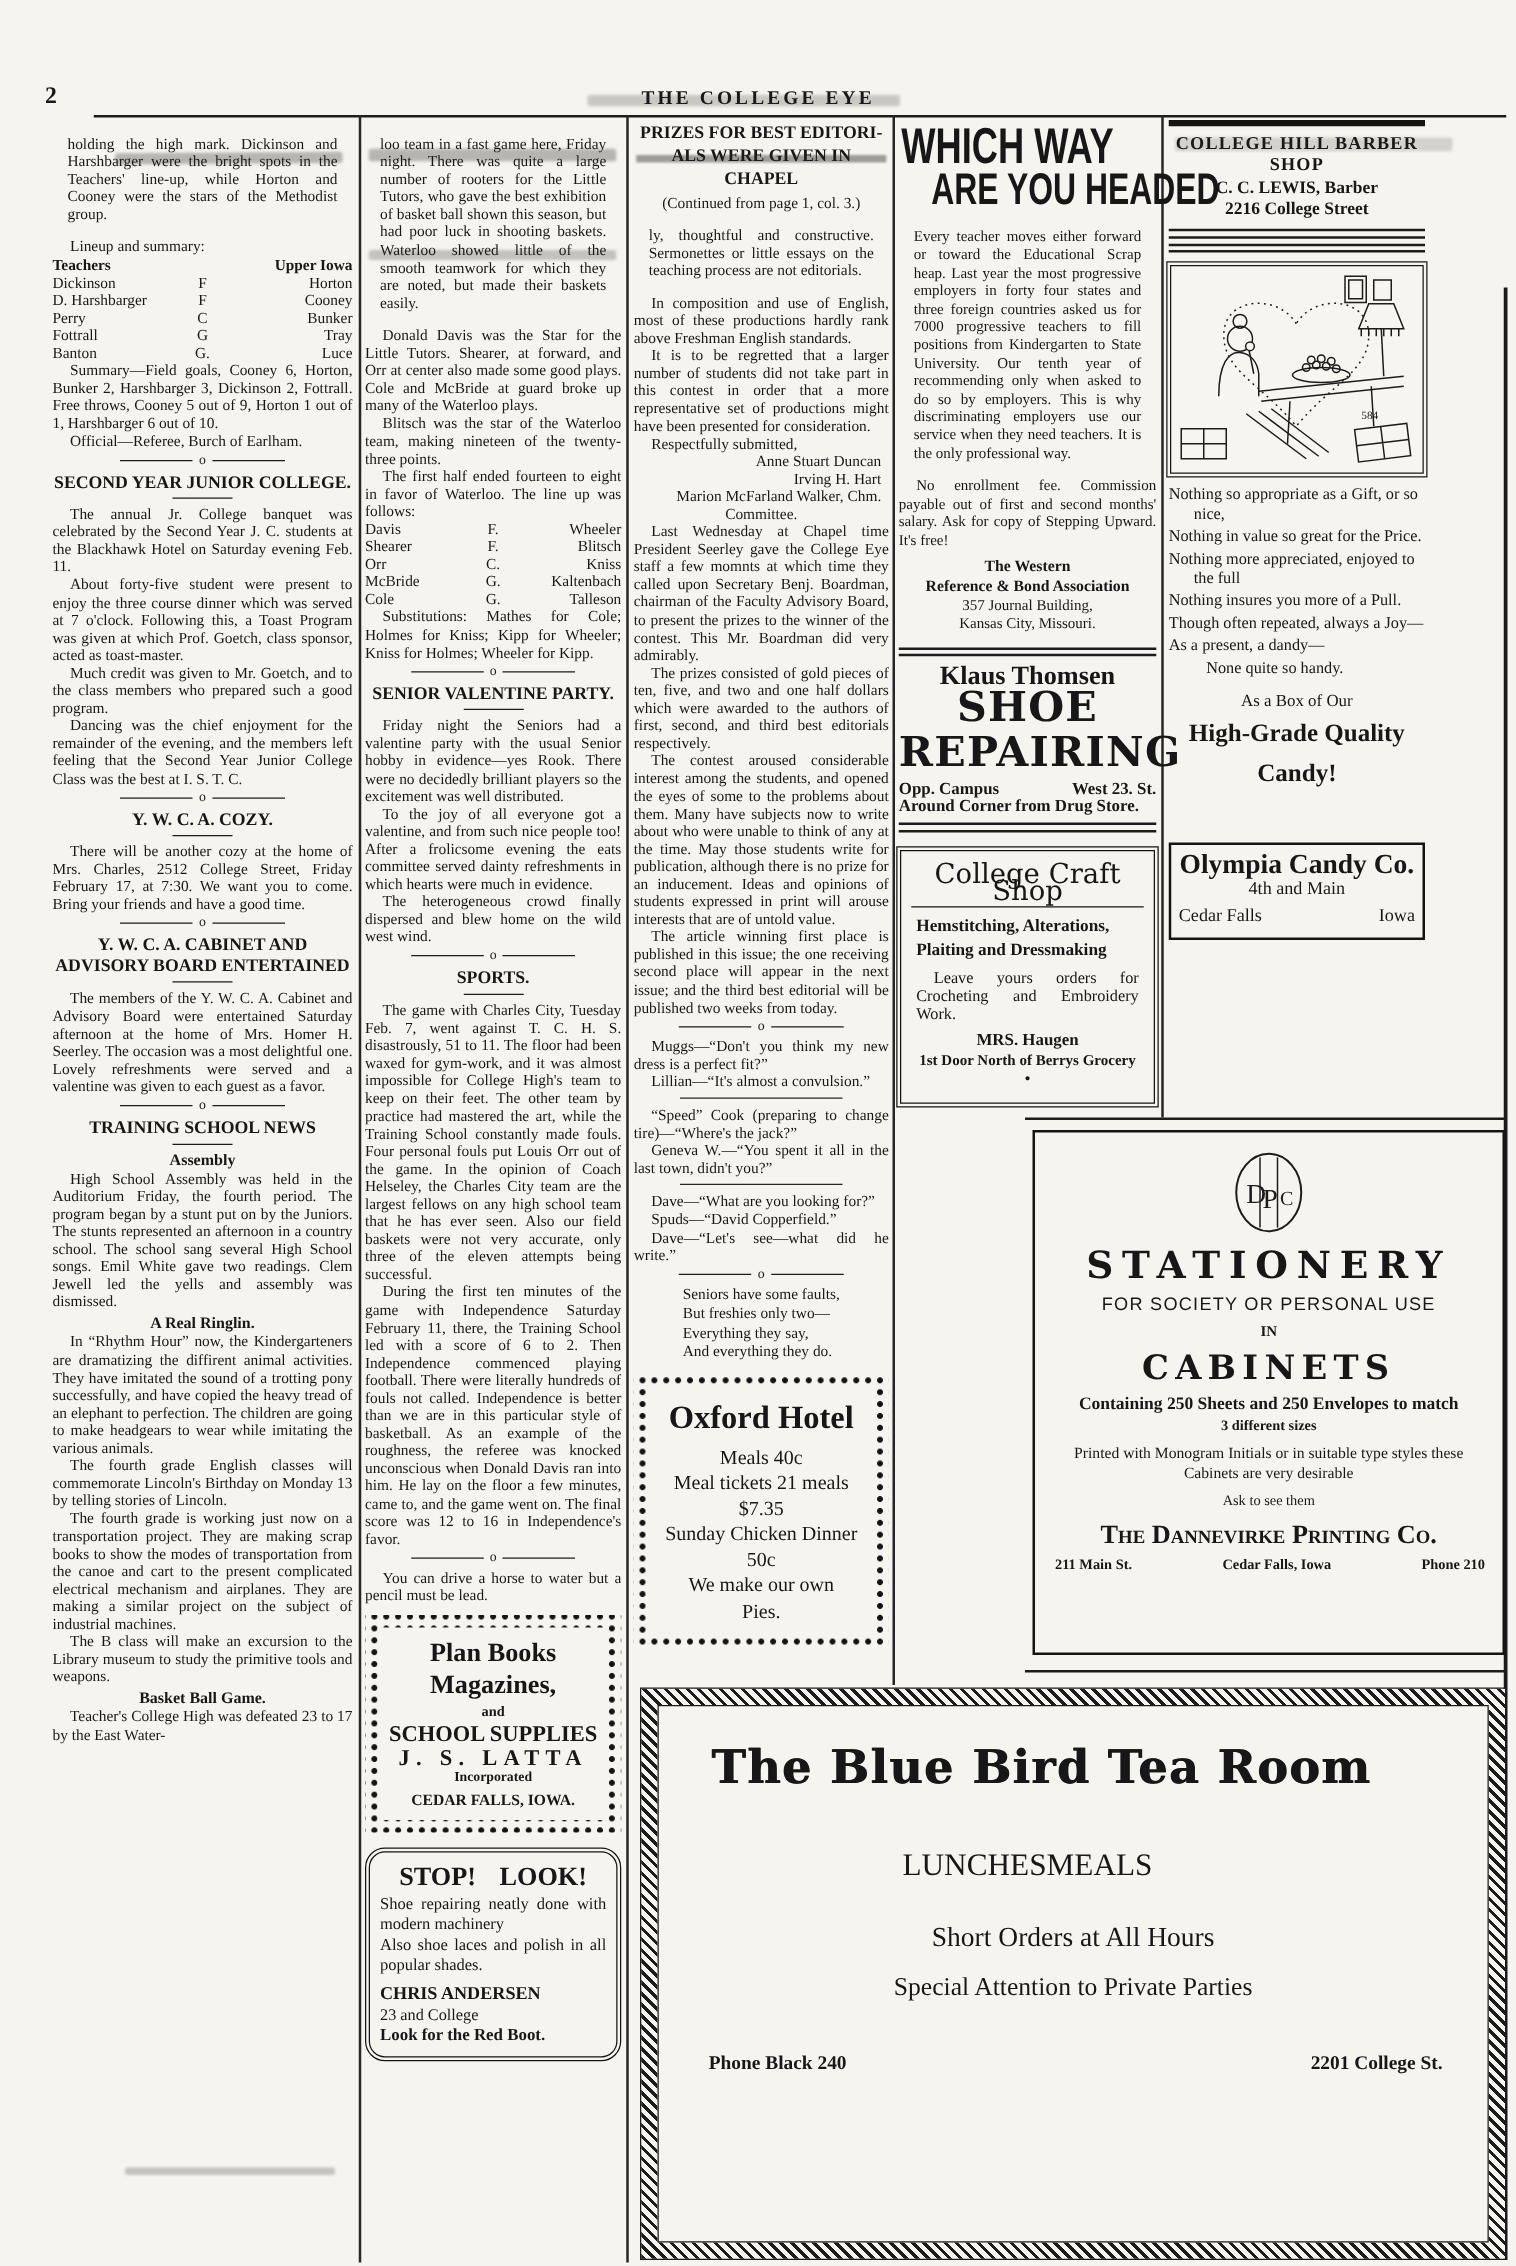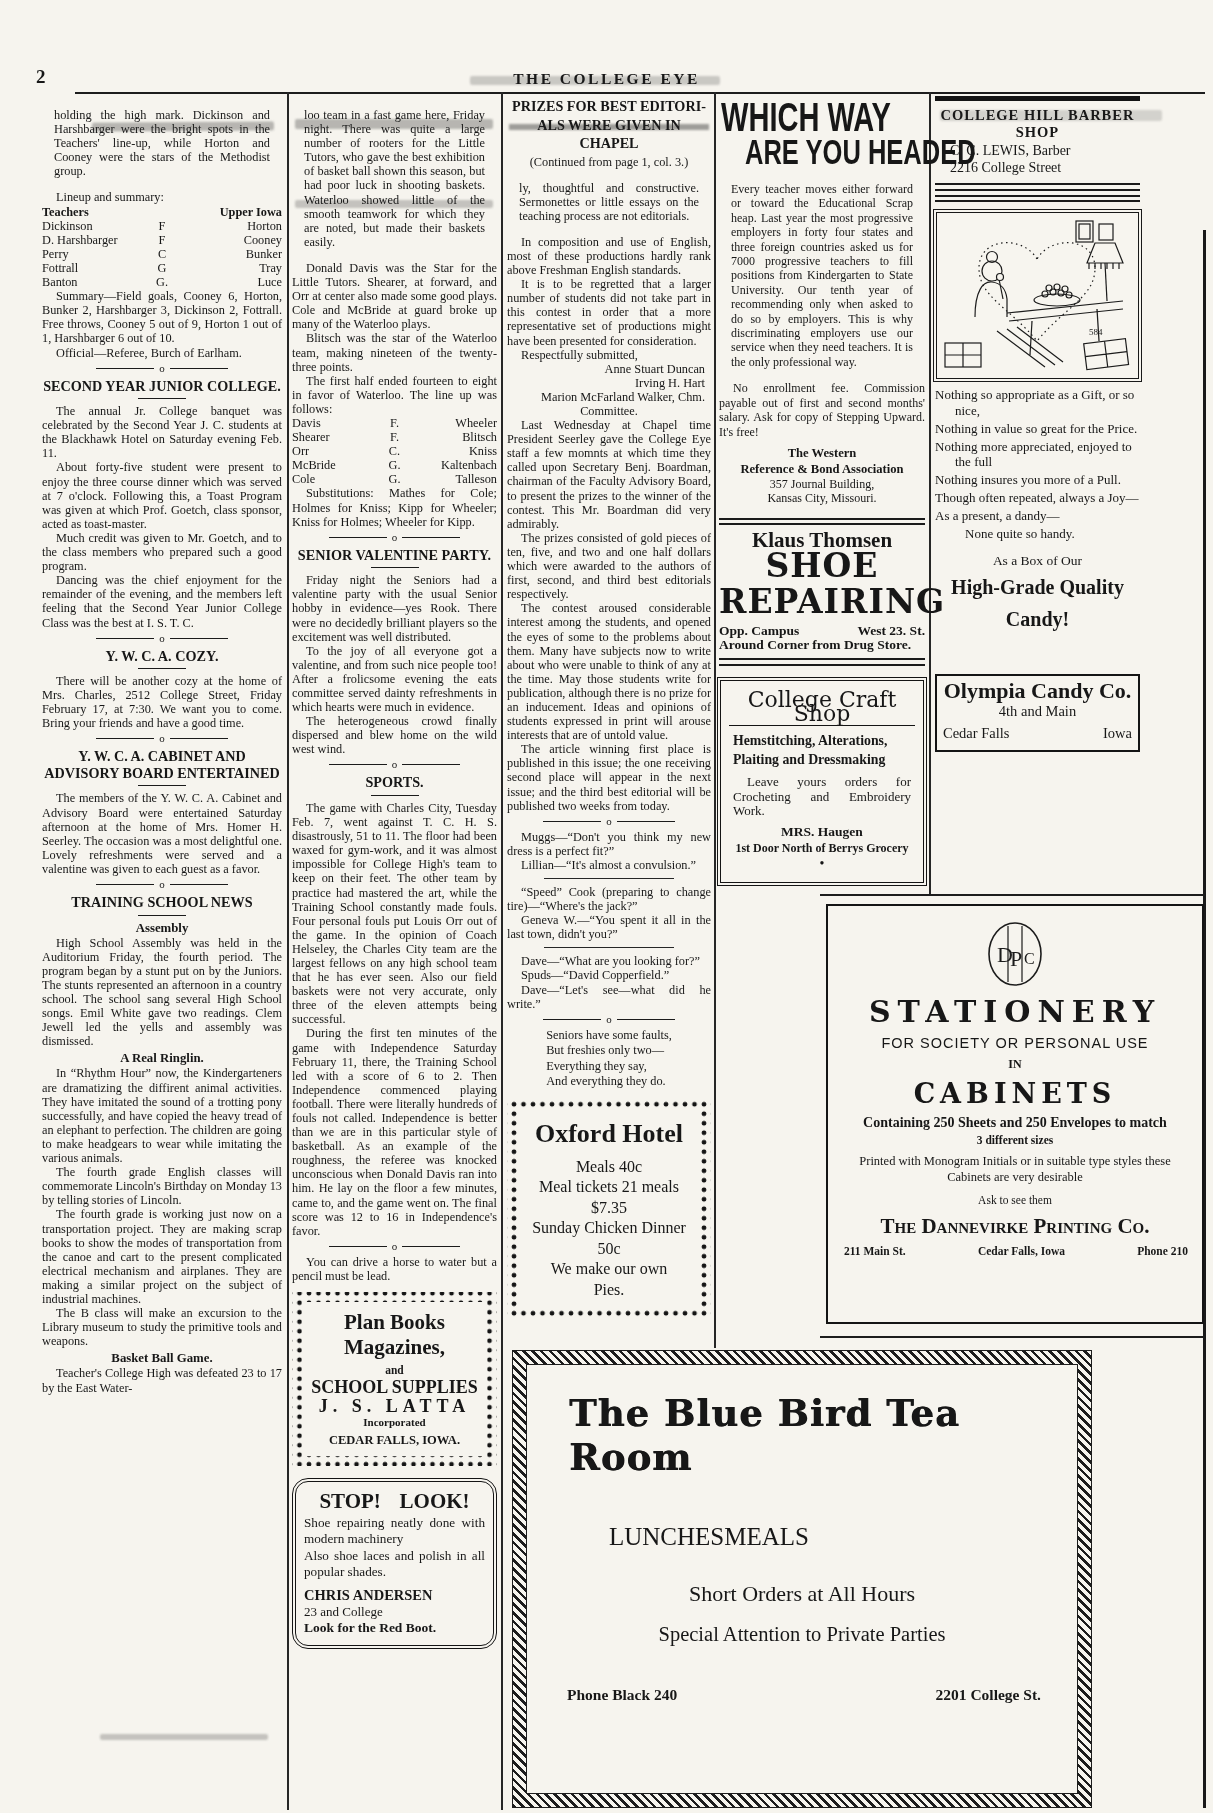--- a/index.html
+++ b/index.html
@@ -87,21 +87,21 @@
   .cs-title span{display:inline-block;border-bottom:1.6px solid #141414;padding-bottom:3px;}
   .cs-b{font-weight:bold;font-size:13.8px;margin:5px 4px;text-indent:0;}
   .cs-p{font-size:13px;margin:8px 4px 4px;text-indent:14px;}
   .cs-name{font-weight:bold;text-align:center;font-size:13.5px;margin:6px 0 2px;text-indent:0;}
   .cs-addr{text-align:center;font-size:12px;font-weight:bold;margin:0;text-indent:0;}
   .cs-dot{text-align:center;font-size:14px;margin:2px 0 0;text-indent:0;}
 
   
   .barber{border-top:5px solid #141414;padding-top:6px;}
   .bar-t{font-weight:bold;text-align:center;font-size:14.5px;line-height:17px;letter-spacing:1px;text-indent:0;margin:0;}
-  .bar-n{font-weight:normal;text-align:left;font-size:14px;margin:3px 0 0;text-indent:0;padding-left:15px;}
+  .bar-n{font-weight:bold;text-align:center;font-size:14px;margin:3px 0 0;text-indent:0;}
 
   
   .illus{border:1.8px solid #191919;outline:1px solid #191919;outline-offset:2px;margin:10px 1px 8px;background:#f7f5ef;}
   .hang{padding-left:20px;text-indent:-20px;margin:2.5px 0;text-align:left;font-size:13px;line-height:15.5px;}
   .hang.ind{padding-left:30px;text-indent:0;}
   .candy-lead{text-align:center;font-size:13.5px;margin:12px 0 6px;text-indent:0;}
   .candy-big{font-weight:bold;text-align:center;font-size:20px;line-height:26px;margin:6px 0;text-indent:0;}
   .oly-name{font-weight:bold;text-align:center;font-size:22px;margin:0 0 6px;text-indent:0;}
   .oly-addr{text-align:center;font-size:14.5px;margin:0 0 8px;text-indent:0;}
   .oly-row{display:flex;justify-content:space-between;font-size:14.5px;text-indent:0;}
@@ -114,21 +114,21 @@
   .st-in{font-size:12px;font-weight:bold;margin:6px 0;}
   .st-cab{font-family:"DejaVu Serif",serif;font-weight:bold;font-size:27px;letter-spacing:5px;margin:2px 0 6px;}
   .st-l1{font-weight:bold;font-size:14px;margin:2px 0;}
   .st-l2{font-weight:bold;font-size:11.5px;margin:3px 0 8px;}
   .st-l3{font-size:12.5px;line-height:15px;margin:1px 10px;}
   .st-ask{font-size:11.5px;margin:9px 0 8px;}
   .st-co{font-variant:small-caps;font-weight:bold;font-size:21px;margin:2px 0 6px;}
   .st-row{display:flex;justify-content:space-between;font-weight:bold;font-size:11.5px;padding:0 14px 0 16px;}
 
   
-  #bluebird{position:absolute;left:512px;top:1350px;width:580px;height:458px;box-sizing:border-box;background:repeating-linear-gradient(45deg,#1c1c1c 0 2.6px,#f6f4ee 2.6px 6.2px);padding:13px;border:1px solid #1c1c1c;}
+  #bluebird{position:absolute;left:512px;top:1350px;width:693px;height:458px;box-sizing:border-box;background:repeating-linear-gradient(45deg,#1c1c1c 0 2.6px,#f6f4ee 2.6px 6.2px);padding:13px;border:1px solid #1c1c1c;}
   .bb-in{background:#f6f4ee;border:1.6px solid #1c1c1c;height:100%;box-sizing:border-box;position:relative;}
   .bb-title{font-family:"DejaVu Serif",serif;font-weight:bold;font-size:37px;margin:26px 0 0 42px;letter-spacing:1px;text-shadow:.6px 0 #171717;}
   .bb-row{display:flex;justify-content:flex-end;padding:0 268px 0 52px;margin-top:44px;font-size:25px;}
   .bb-c1{text-align:center;font-size:22px;margin-top:30px;}
   .bb-c2{text-align:center;font-size:20.5px;margin-top:16px;}
   .bb-phr{display:flex;justify-content:space-between;padding:0 36px 0 40px;margin-top:40px;font-weight:bold;font-size:15.5px;}
 
   
   .strike{position:relative;}
   .strike::after{content:"";position:absolute;left:2px;right:2px;top:45%;height:6px;background:rgba(35,35,35,.42);filter:blur(1px);}

